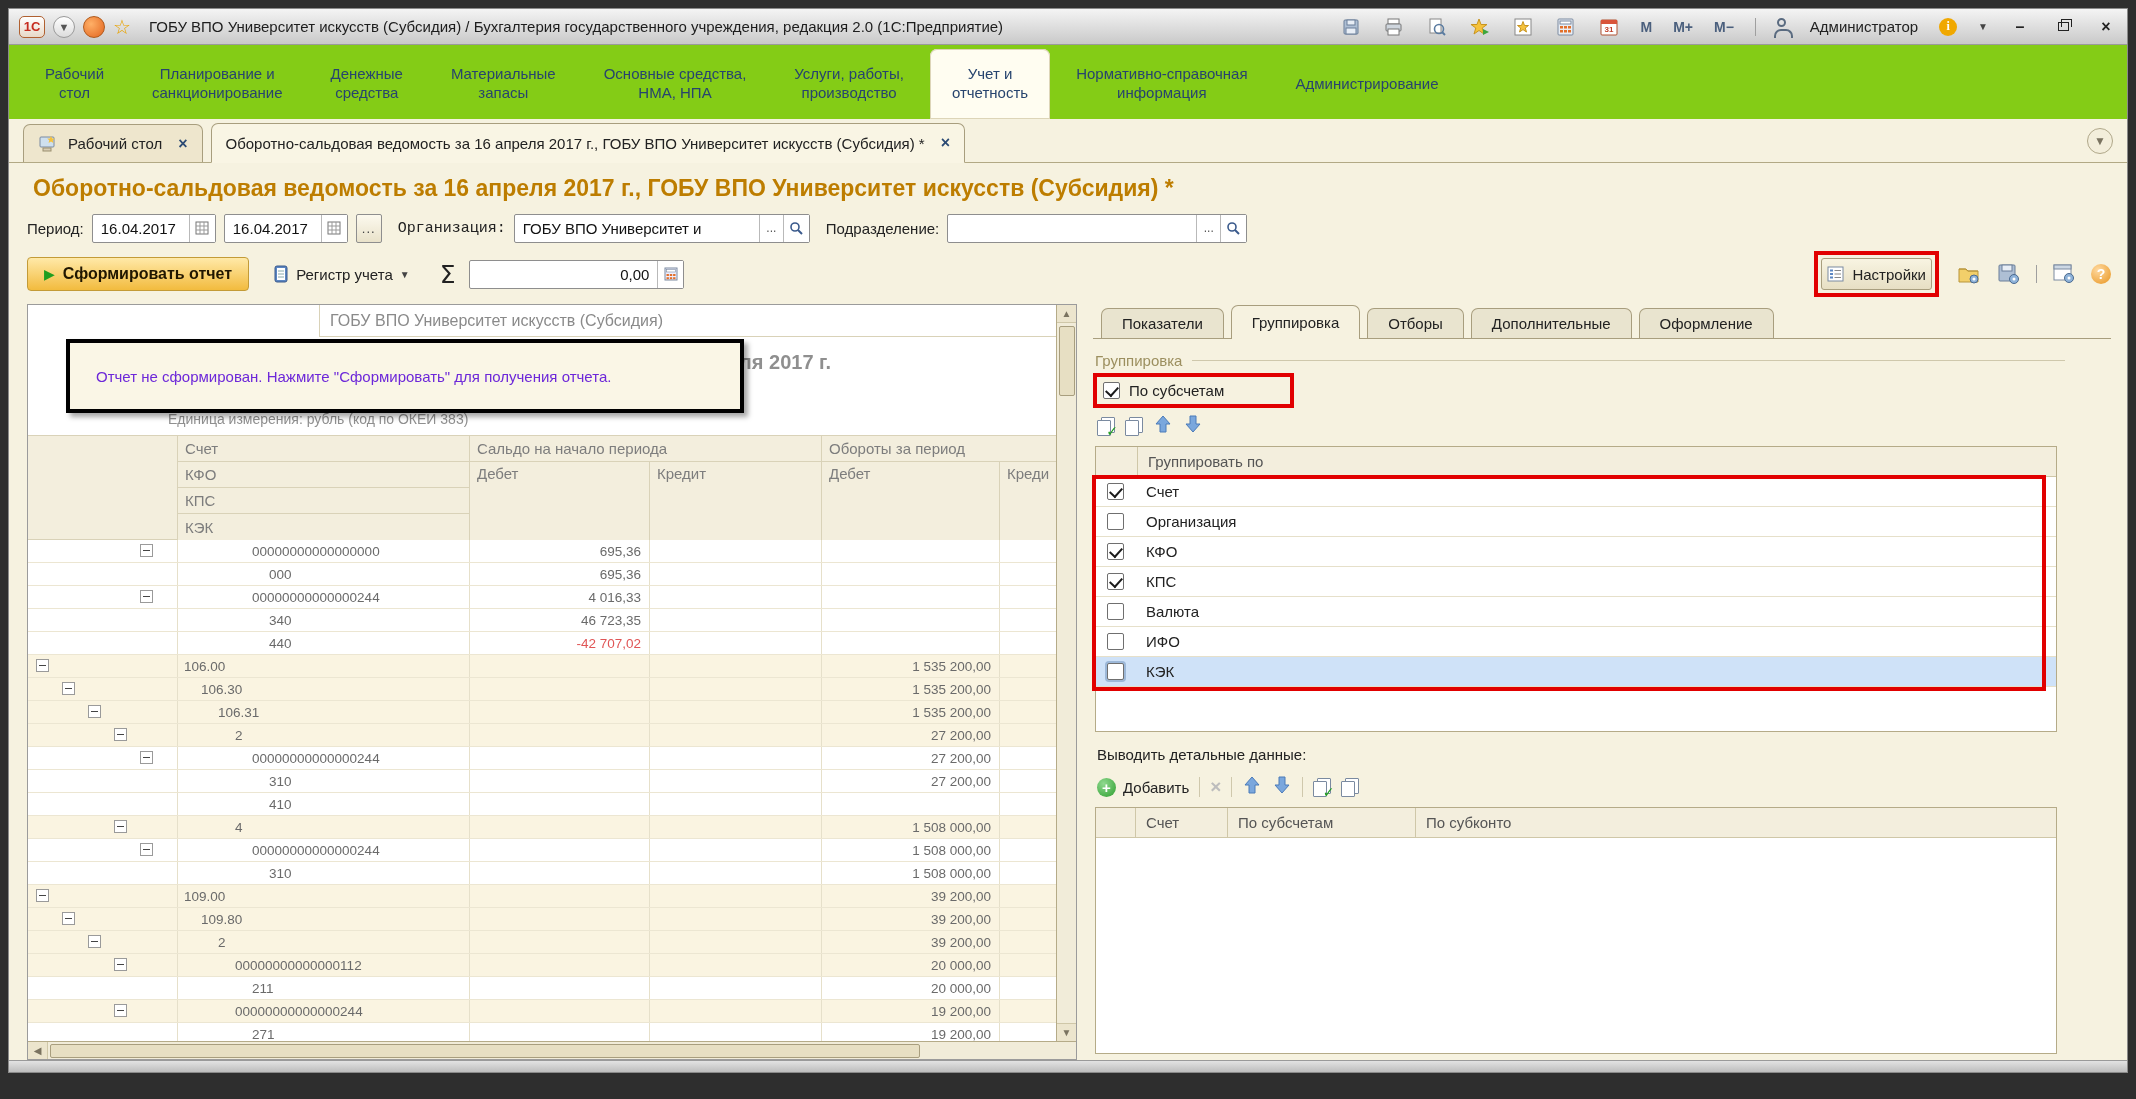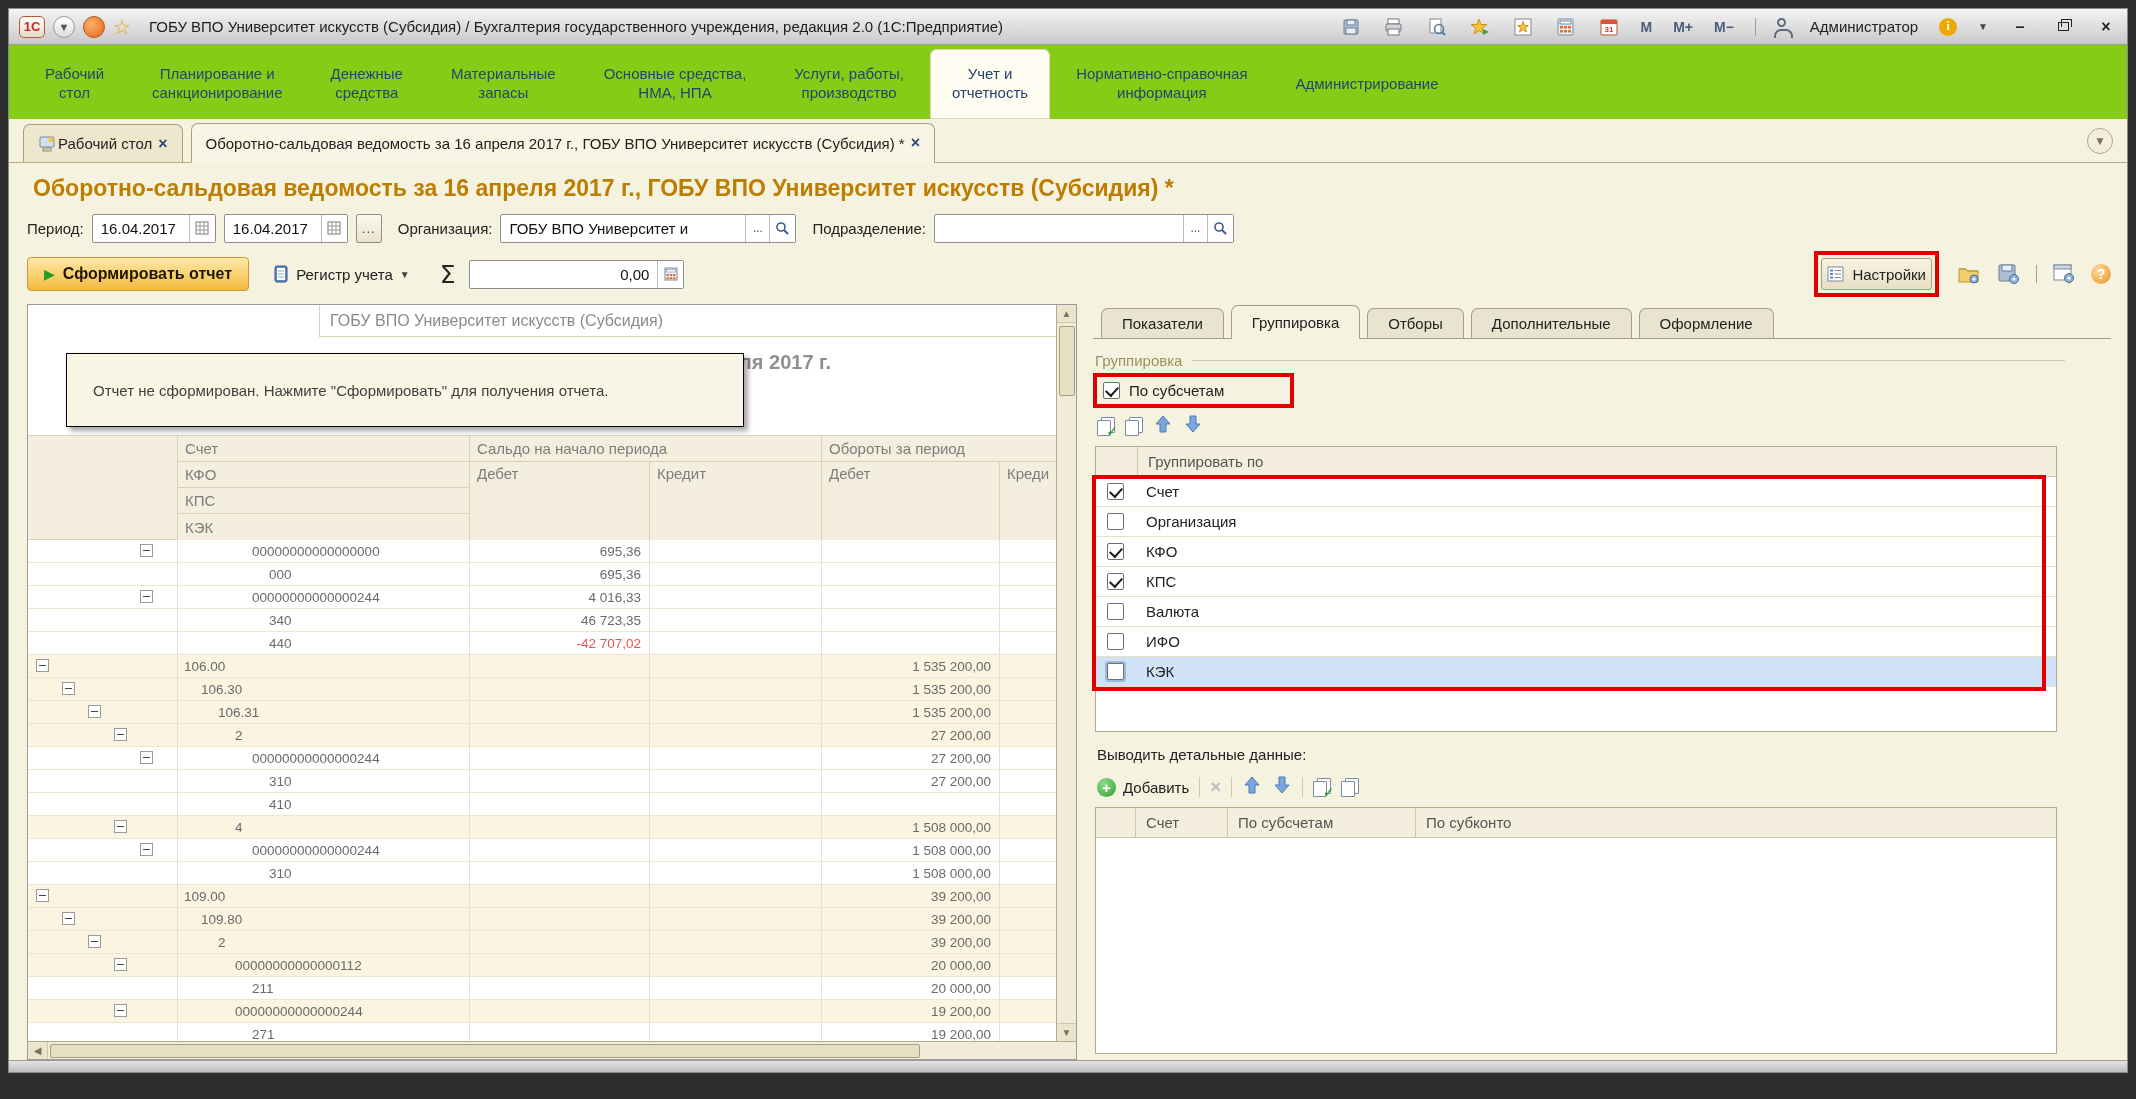--- a/index.html
+++ b/index.html
@@ -32,21 +32,21 @@
   .restore-glyph::before{content:"";position:absolute;left:2px;top:-4px;width:9px;height:7px;border:1px solid #222;border-bottom:none;}
 
   
   .menubar{height:74px;background:#84cc16;display:flex;align-items:stretch;padding:4px 4px 0 14px;gap:4px;flex:0 0 auto;}
   .section-item{display:flex;flex-direction:column;align-items:center;justify-content:center;padding:4px 22px 6px 22px;
                 color:#27446e;font-size:15px;line-height:19px;text-align:center;border-radius:7px 7px 0 0;}
   .section-item.active{background:#fffdf1;box-shadow:0 0 0 1px #ddd5b8 inset;color:#27446e;}
 
   
   .tabstrip{height:44px;display:flex;align-items:flex-end;padding:0 14px;border-bottom:1px solid #b2a985;background:#f6f2e0;flex:0 0 auto;}
-  .wtab{display:flex;align-items:center;height:38px;padding:0 14px;border:1px solid #a89e7e;border-bottom:none;
+  .wtab{display:flex;align-items:center;gap:10px;height:38px;padding:0 14px;border:1px solid #a89e7e;border-bottom:none;
         border-radius:7px 7px 0 0;font-size:15px;color:#222;background:#eee6cd;margin-right:8px;white-space:nowrap;}
   .wtab.active{background:#f9f5e4;margin-bottom:-1px;height:40px;border-bottom:1px solid #f9f5e4;}
   .wtab .x{color:#2b4a73;font-weight:bold;font-size:16px;margin-left:6px;}
   .tabstrip-spring{flex:1;}
   .tab-drop{width:26px;height:26px;border-radius:50%;border:1px solid #b0a88a;background:#f3eedb;color:#7a7360;
             display:flex;align-items:center;justify-content:center;margin-bottom:8px;font-size:12px;}
 
   
   .content{flex:1;min-height:0;display:flex;flex-direction:column;padding:0 16px 0 18px;background:#f6f2e0;}
   .page-title{color:#bd7d00;font-size:23px;font-weight:bold;margin:12px 0 10px 6px;white-space:nowrap;}
@@ -79,22 +79,22 @@
 
   
   .report{width:1050px;flex:0 0 auto;border:1px solid #9b9b9b;background:#fff;display:flex;flex-direction:column;position:relative;}
   .report-body{flex:1;min-height:0;display:flex;}
   .report-inner{flex:1;min-width:0;display:flex;flex-direction:column;overflow:hidden;}
   .report-head{height:130px;position:relative;background:#fff;flex:0 0 auto;}
   .rh-orgline{position:absolute;left:291px;top:0;right:0;height:32px;border-left:1px solid #d9d2b8;border-bottom:1px solid #d9d2b8;
               display:flex;align-items:center;padding-left:10px;color:#8a8a8a;font-size:16px;}
   .rh-titlefrag{position:absolute;left:700px;top:46px;color:#8f8f8f;font-weight:bold;font-size:20px;}
   .rh-unit{position:absolute;left:140px;top:106px;color:#8f8f8f;font-size:14px;}
-  .msgbox{position:absolute;left:38px;top:48px;width:678px;height:74px;background:#faf6e6;border:1px solid #000000;
-          box-shadow:4px 4px 5px rgba(0,0,0,.35);display:flex;align-items:center;padding-left:26px;font-size:15px;color:#404040;z-index:5;}
+  .msgbox{position:absolute;left:38px;top:34px;width:678px;height:74px;background:#faf6e6;border:4px solid #000000;
+          box-shadow:4px 4px 5px rgba(0,0,0,.35);display:flex;align-items:center;padding-left:26px;font-size:15px;color:#6d28d9;z-index:5;}
   .rgrid-head{display:grid;grid-template-columns:150px 292px 180px 172px 178px 57px;grid-template-rows:26px 26px 26px 26px;
               background:#f3eedd;color:#7d7d7d;font-size:15px;flex:0 0 auto;border-top:1px solid #d9d2b8;}
   .hc{border-right:1px solid #d9d2b8;border-bottom:1px solid #d9d2b8;display:flex;align-items:center;padding:0 7px;overflow:hidden;white-space:nowrap;}
   .hc.noborder-b{border-bottom:none;}
   .rows-area{flex:1;min-height:0;overflow:hidden;}
   .rrow{display:grid;grid-template-columns:150px 292px 180px 172px 178px 57px;height:23px;border-bottom:1px solid #ece6d2;background:#fff;}
   .rrow.grp{background:#faf4e1;}
   .cell{border-right:1px solid #e6e0ca;overflow:hidden;white-space:nowrap;display:flex;align-items:center;font-size:13.5px;color:#6a6a6a;}
   .cell.tree{position:relative;}
   .cell.num{justify-content:flex-end;padding-right:8px;}
@@ -318,21 +318,21 @@
                 <g stroke="#999">
                   <line x1="1" y1="5" x2="13" y2="5"></line>
                   <line x1="5" y1="1" x2="5" y2="13"></line>
                   <line x1="9" y1="1" x2="9" y2="13"></line>
                   <line x1="1" y1="9" x2="13" y2="9"></line>
                 </g>
               </svg>
             </span>
       </div>
       <div class="mini-btn">...</div>
-      <span style="margin-left:8px;">Организация:</span>
+      <span style="margin-left:8px;font-family:Liberation Mono, monospace;">Организация:</span>
       <div class="field" style="width:296px;">
         <span class="txt" style="flex:1;white-space:nowrap;overflow:hidden;">ГОБУ ВПО Университет и</span>
         <span class="seg" style="width:24px;font-size:12px;color:#555;">...</span>
         <span class="seg">
               <svg width="15" height="15">
                 <circle cx="6" cy="6" r="4" fill="none" stroke="#3a5a8c" stroke-width="1.6"></circle>
                 <line x1="9" y1="9" x2="13" y2="13" stroke="#3a5a8c" stroke-width="2"></line>
               </svg>
             </span>
       </div>

